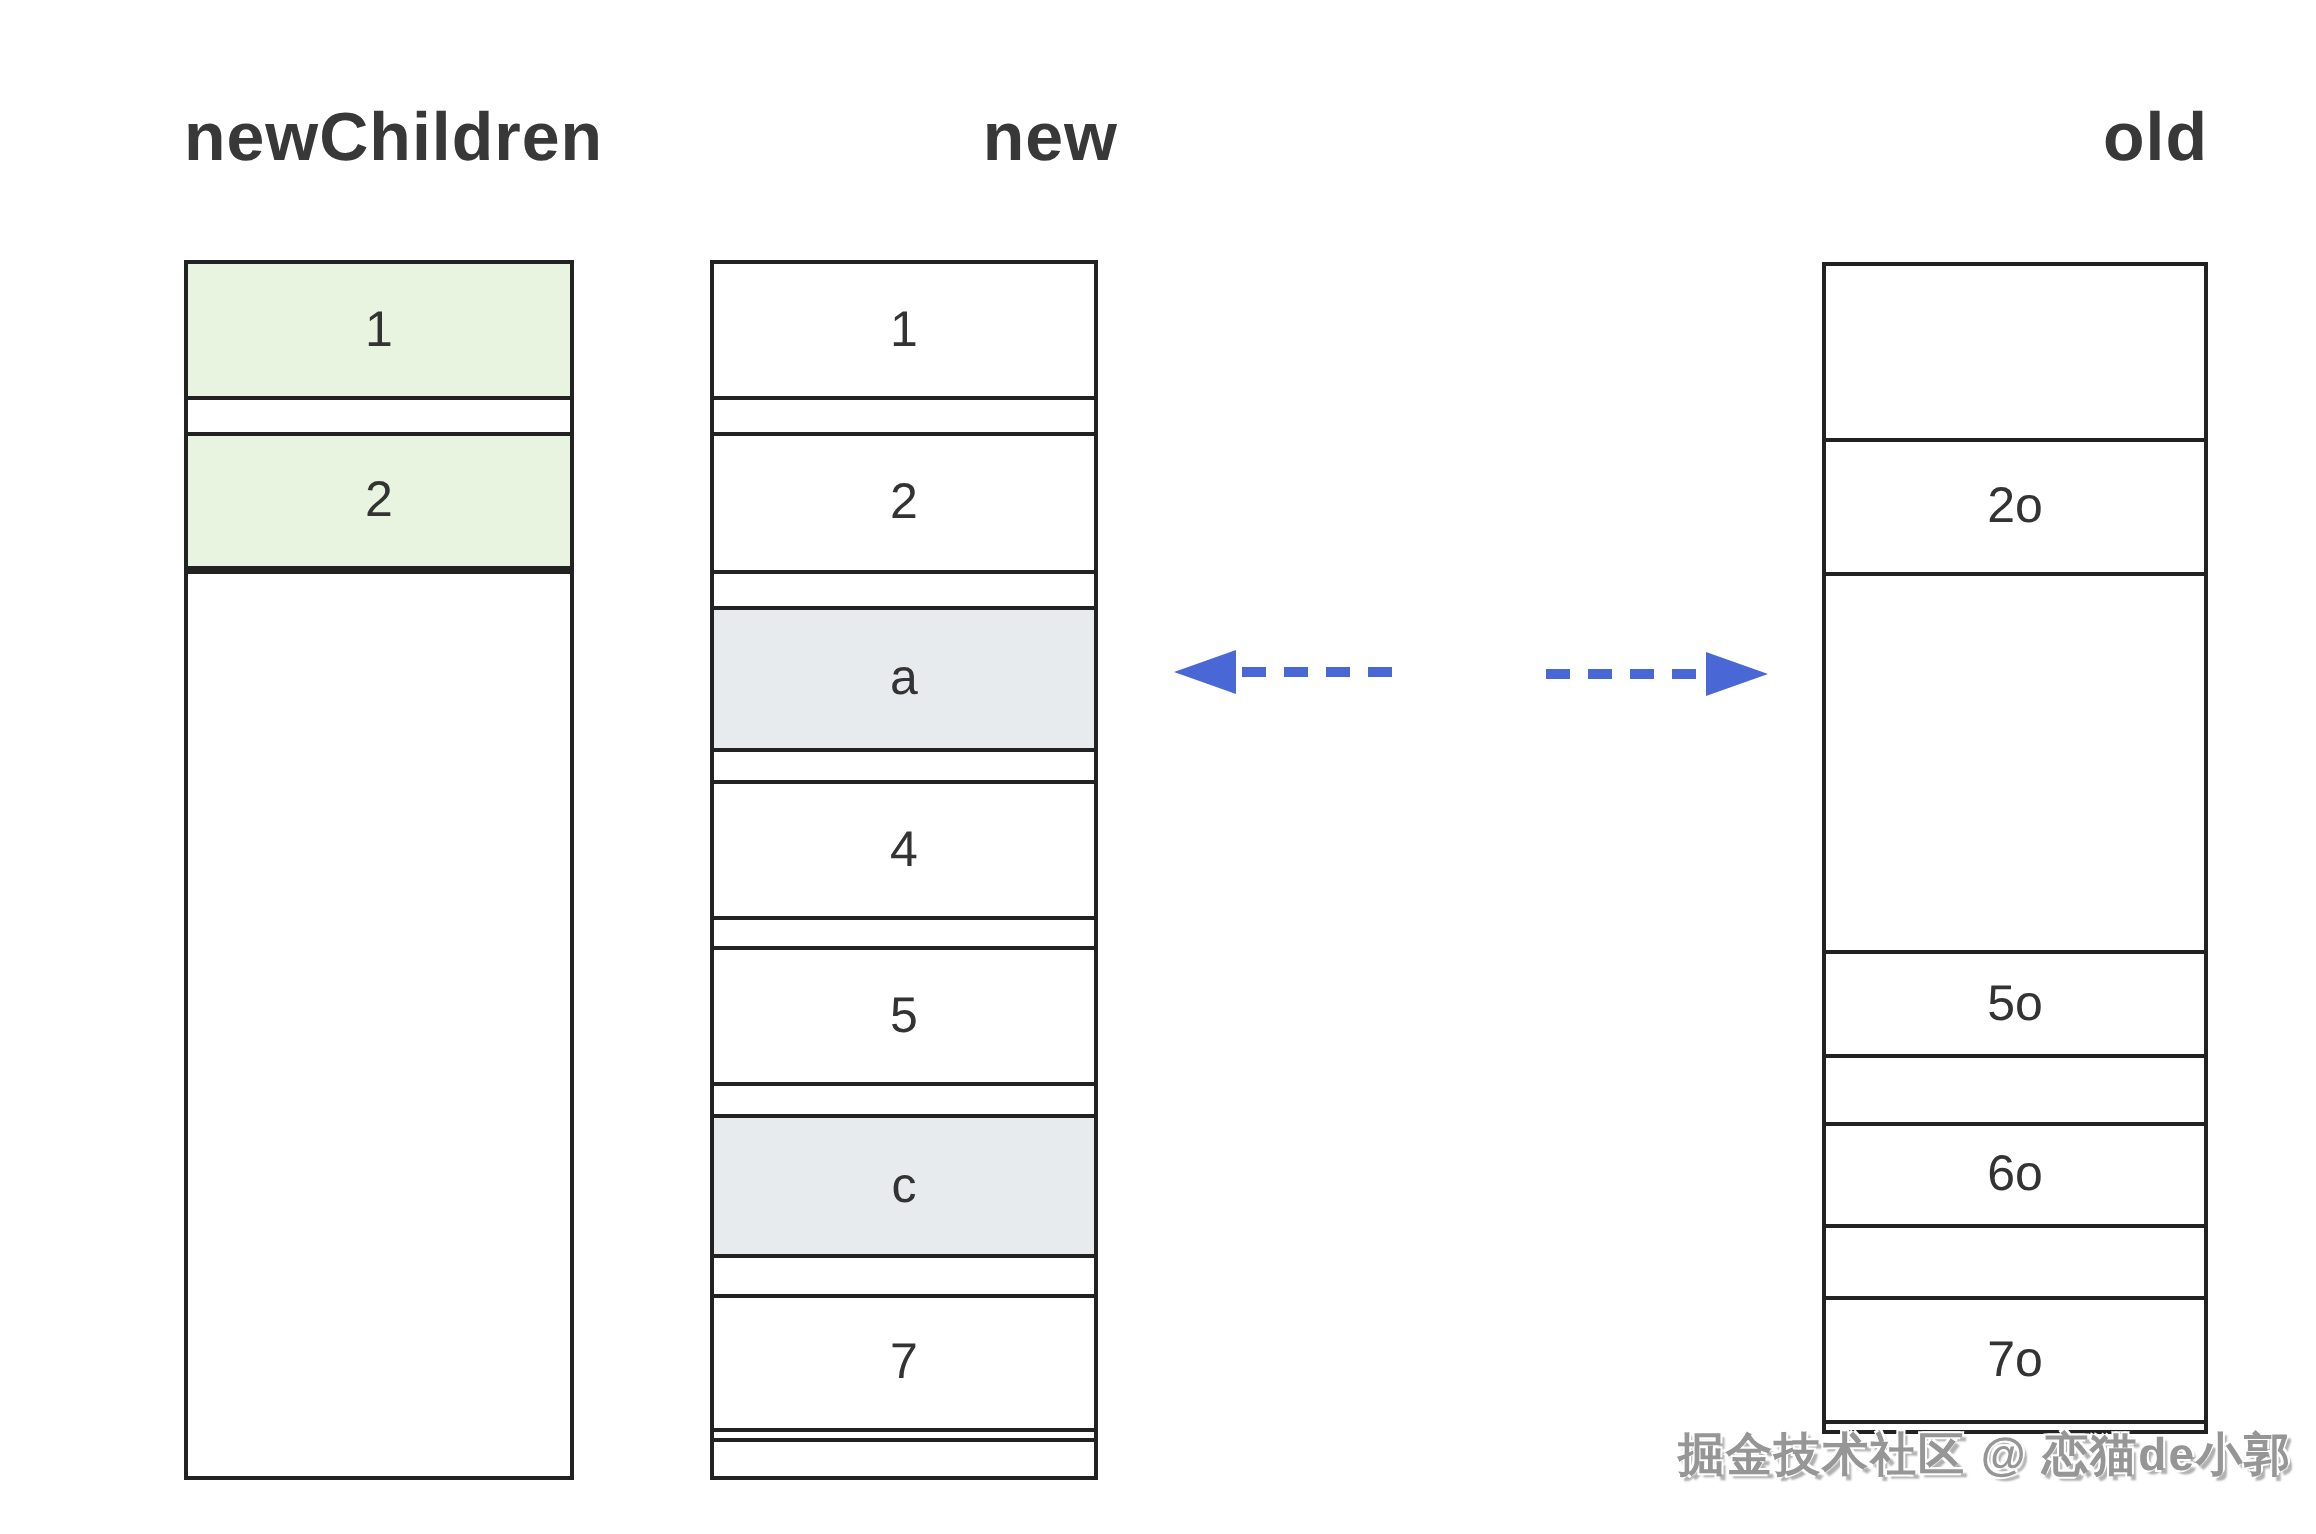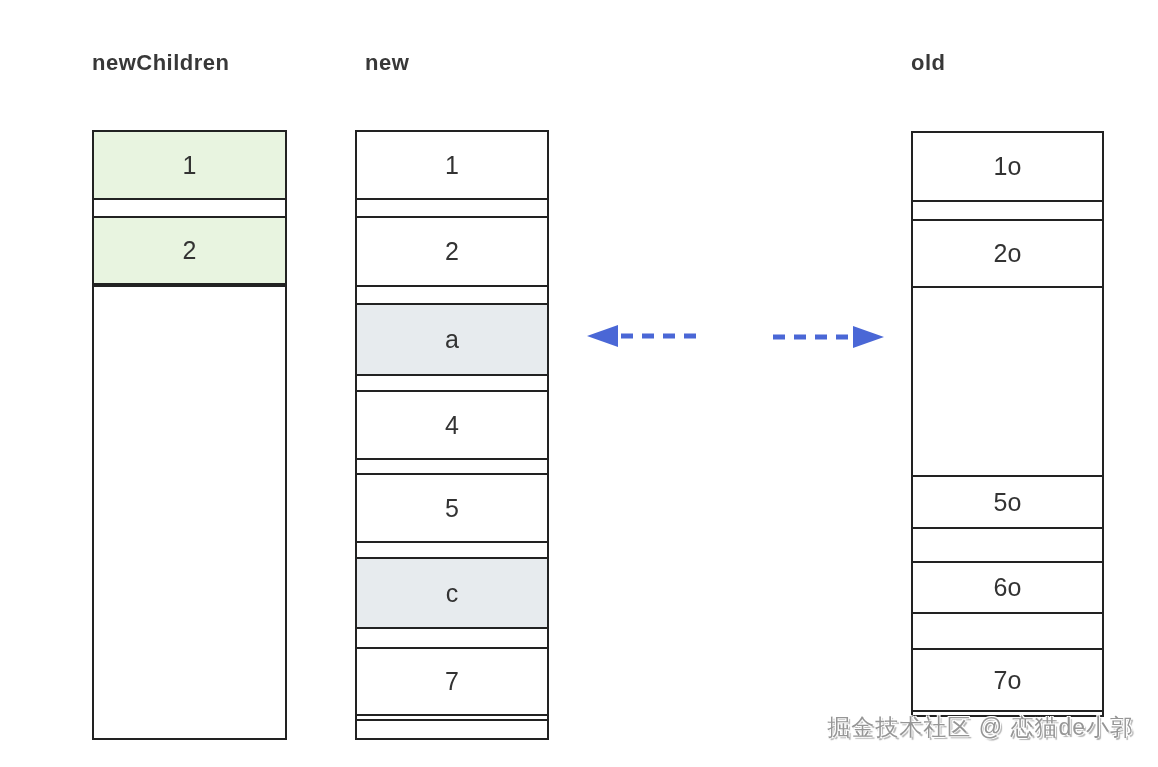--- a/index.html
+++ b/index.html
@@ -4,21 +4,21 @@
 <style>
   html, body { margin: 0; padding: 0; }
   body {
     width: 1158px; height: 767px; position: relative;
     background: var(--background, #ffffff);
     font-family: "Liberation Sans", sans-serif;
     overflow: hidden;
   }
   .col-title {
     position: absolute; top: 50px; margin: 0;
-    text-align: left; font-size: 22px; font-weight: 700;
+    text-align: right; font-size: 34px; font-weight: 700;
     color: var(--title-text, #383838); letter-spacing: .5px;
     white-space: nowrap;
   }
   .column {
     position: absolute; box-sizing: border-box;
     border: 2px solid var(--border, #222222);
     background: var(--cell-white, #ffffff);
   }
   .cell {
     position: absolute; left: -2px; width: calc(100% + 4px);
@@ -27,22 +27,22 @@
     display: flex; align-items: center; justify-content: center;
     font-size: 25px; color: var(--cell-text, #333333);
     background: var(--cell-white, #ffffff);
   }
   .cell[data-fill="green"] { background: var(--cell-green, #e8f4e0); }
   .cell[data-fill="gray"]  { background: var(--cell-gray, #e7ebee); }
   .arrow { position: absolute; }
   .arrow-line { stroke: var(--arrow-blue, #4a67d6); stroke-width: 5; stroke-dasharray: 12 9; fill: none; }
   .arrow-head { fill: var(--arrow-blue, #4a67d6); }
   .watermark {
-    position: absolute; top: 712px; right: 24px;
-    font-size: 23px; font-weight: 400; letter-spacing: 1px;
+    position: absolute; top: 712px; right: 12px;
+    font-size: 23px; font-weight: 700; letter-spacing: 1px;
     color: var(--watermark-text, #969696);
     text-shadow: -1px -1px 0 #ffffff, 1px -1px 0 #ffffff,
                  -1px 1px 0 #ffffff, 2px 2px 1px rgba(80,80,80,.45);
     white-space: nowrap;
   }
 </style>
 </head>
 <body>
 
 <h2 class="col-title" style="left:92px;width:195px">newChildren</h2>
@@ -60,21 +60,20 @@
   <div class="cell" style="top:84px;height:71px" data-fill="white">2</div>
   <div class="cell" style="top:171px;height:73px" data-fill="gray">a</div>
   <div class="cell" style="top:258px;height:70px" data-fill="white">4</div>
   <div class="cell" style="top:341px;height:70px" data-fill="white">5</div>
   <div class="cell" style="top:425px;height:72px" data-fill="gray">c</div>
   <div class="cell" style="top:515px;height:69px" data-fill="white">7</div>
   <div class="cell" style="top:587px;height:21px" data-fill="white"></div>
 </section>
 
 <section class="column" style="left:911px;top:131px;width:193px;height:586px">
-  <div class="cell" style="top:-2px;height:71px" data-fill="white">1o</div>
   <div class="cell" style="top:86px;height:69px" data-fill="white">2o</div>
   <div class="cell" style="top:342px;height:54px" data-fill="white">5o</div>
   <div class="cell" style="top:428px;height:53px" data-fill="white">6o</div>
   <div class="cell" style="top:515px;height:64px" data-fill="white">7o</div>
 </section>
 
 <svg class="arrow" style="left:585px;top:321px" width="114" height="30" viewBox="0 0 114 30">
   <polygon class="arrow-head" points="2,15 33,4 33,26"></polygon>
   <line class="arrow-line" x1="36" y1="15" x2="113" y2="15"></line>
 </svg>

